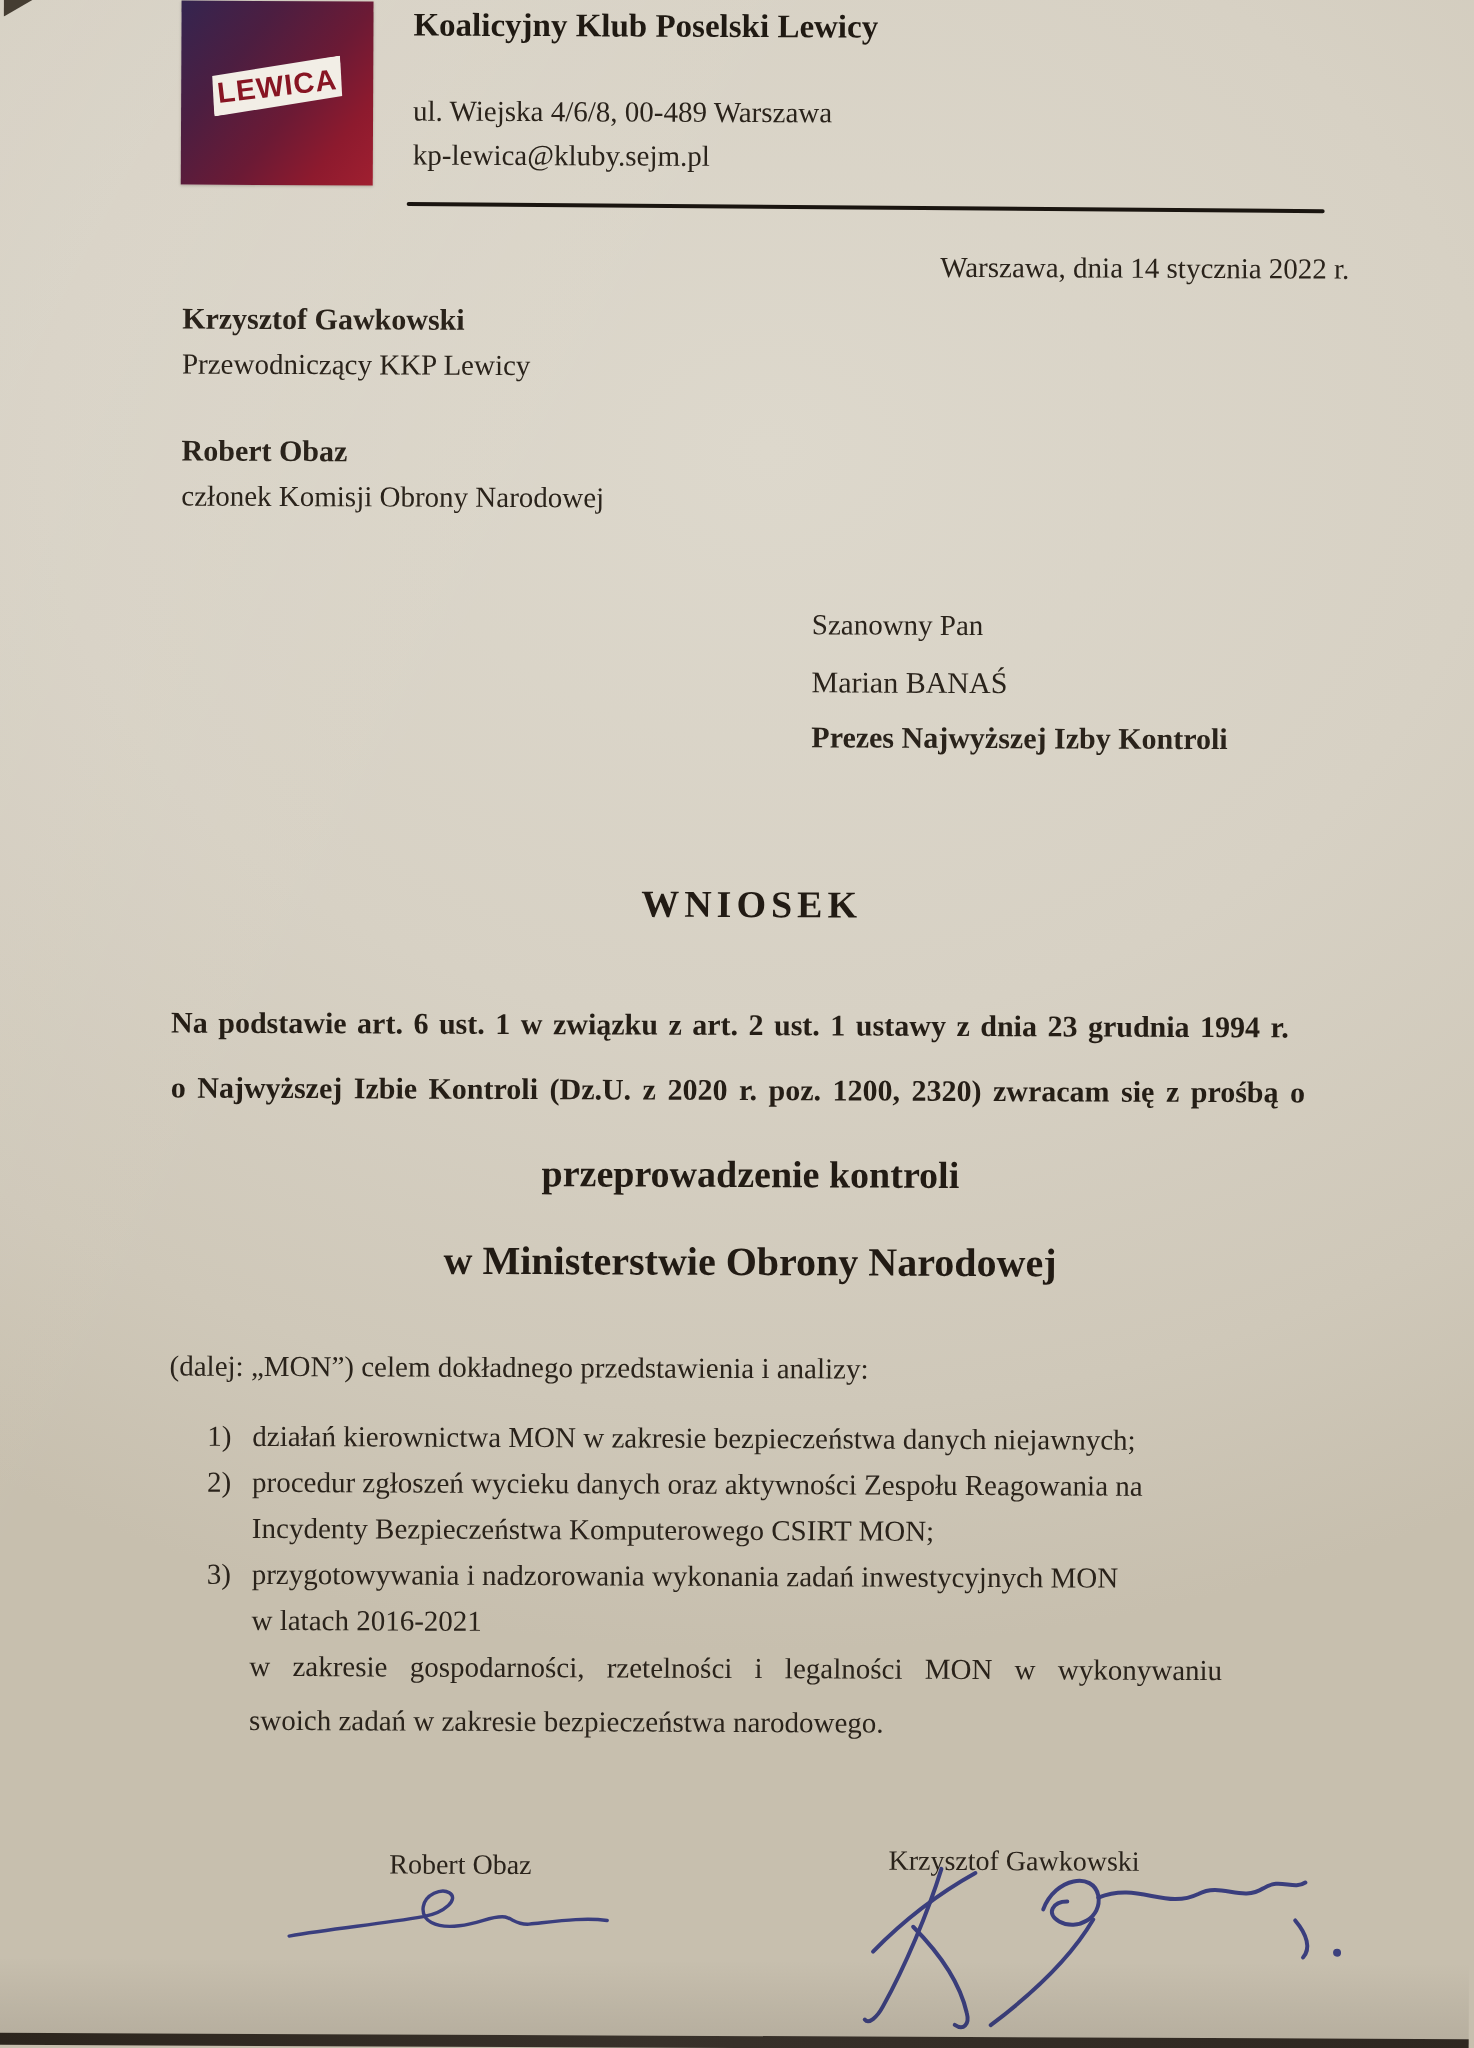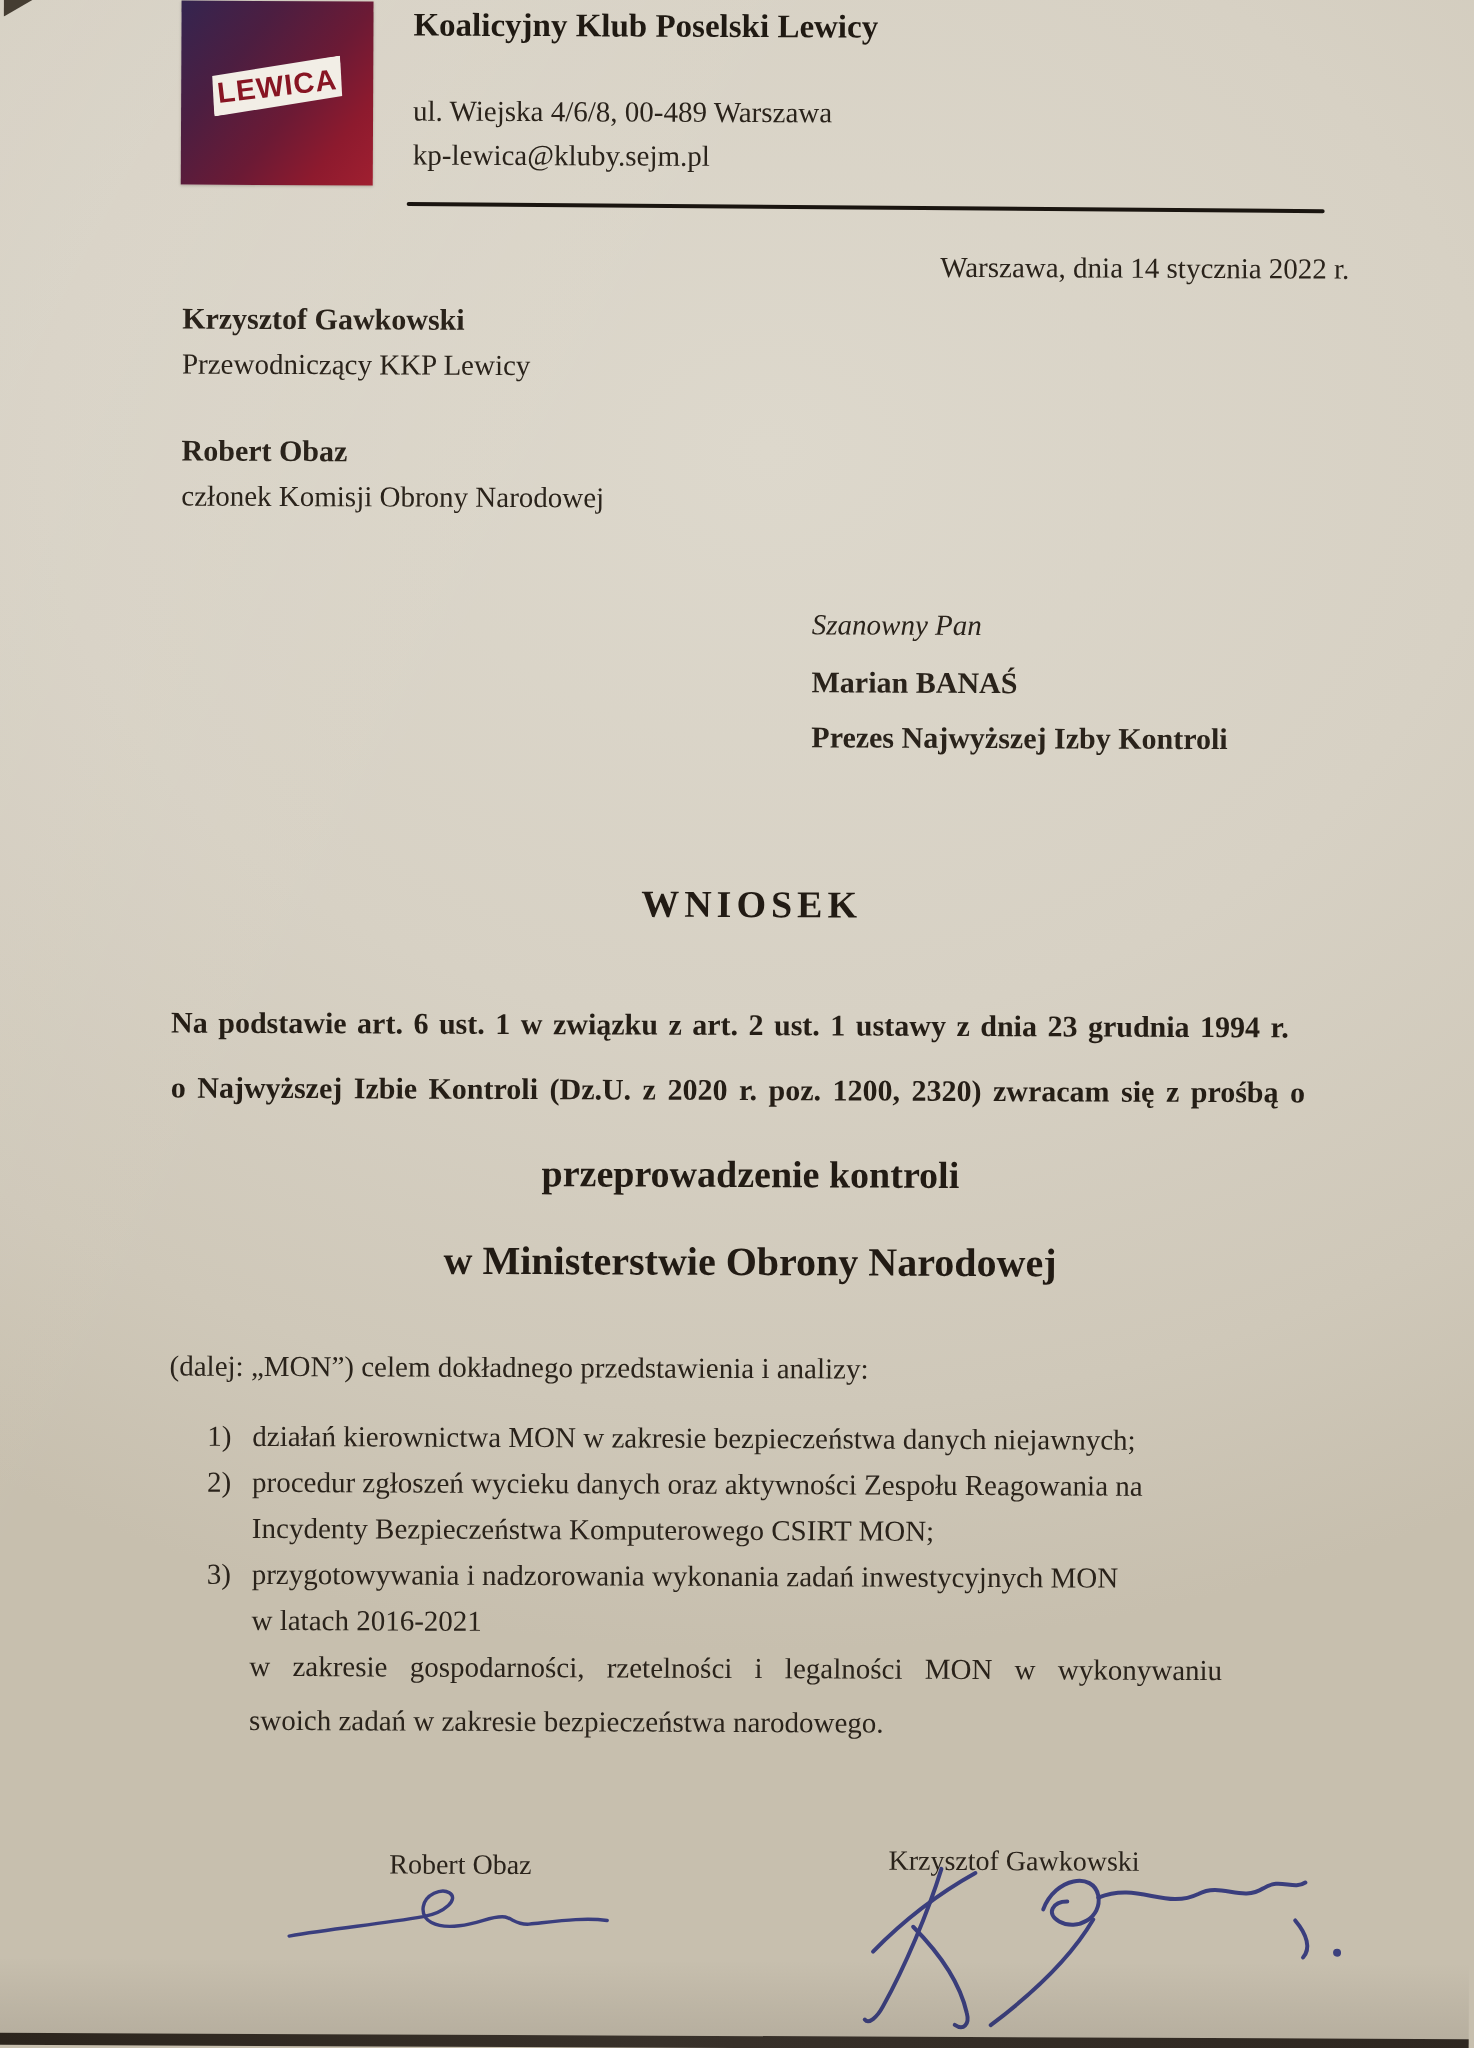--- a/index.html
+++ b/index.html
@@ -46,22 +46,22 @@
   
   .sender-name{font-size:30px;font-weight:700;}
   .sender-title{font-size:29px;}
   .sender1-name{left:180px;top:304px;}
   .sender1-title{left:180px;top:350px;}
   .sender2-name{left:180px;top:436px;}
   .sender2-title{left:180px;top:482px;}
 
   
   .rcpt{left:811px;font-size:29px;}
-  .rcpt-salutation{top:608px;font-style:italic;}
-  .rcpt-name{top:665px;font-weight:700;font-size:30px;}
+  .rcpt-salutation{top:608px;}
+  .rcpt-name{top:665px;font-weight:400;font-size:30px;}
   .rcpt-title{top:720px;font-weight:700;font-size:30px;}
 
   
   .centered{left:30px;right:0;text-align:center;}
   .doc-title{top:882px;font-size:38px;font-weight:700;letter-spacing:5px;color:#221b14;}
   .legal{left:172px;width:1150px;font-size:30px;font-weight:700;color:#251e16;}
   .legal-l1{top:1008px;word-spacing:3px;}
   .legal-l2{top:1073px;word-spacing:4px;}
   .req-h1{top:1152px;font-size:38px;font-weight:700;color:#221b14;}
   .req-h2{top:1238px;font-size:40px;font-weight:700;color:#221b14;}

